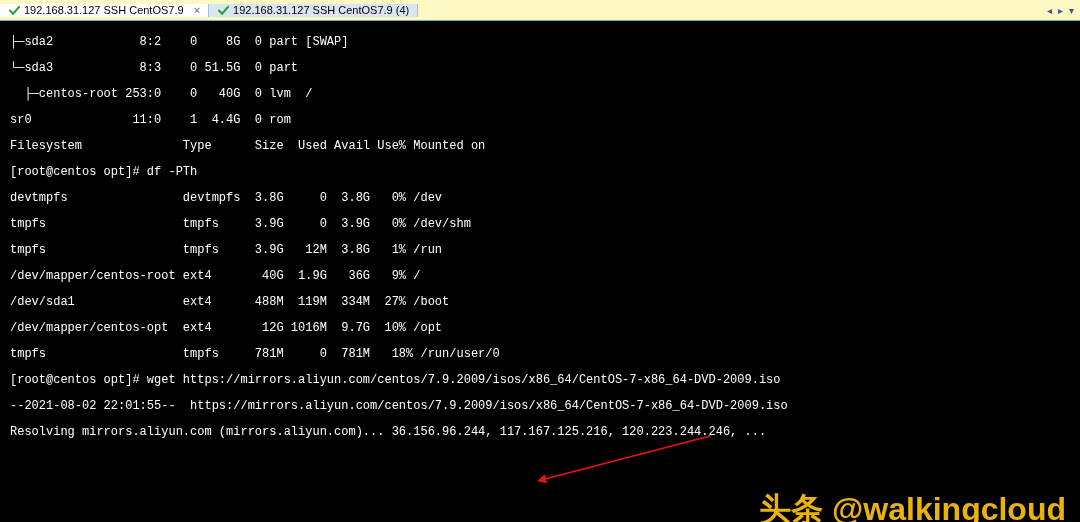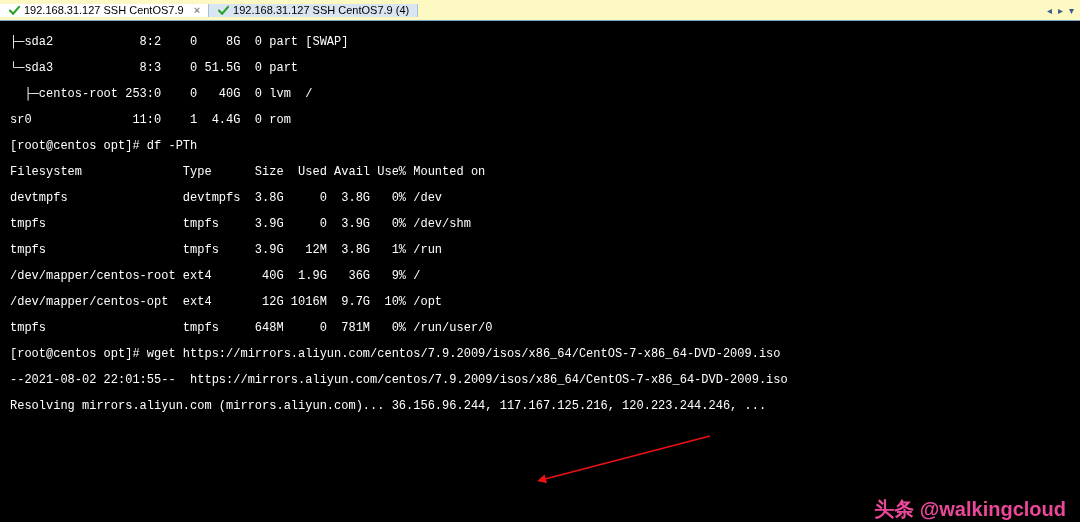--- a/index.html
+++ b/index.html
@@ -9,22 +9,22 @@
   .tab{display:flex;align-items:center;padding:0 8px;gap:4px;border-right:1px solid #a7c1d9;background:#d9e6f2}
   .tab.active{background:#fff}
   .tab-close{margin-left:6px;color:#888;font-weight:bold}
   .tab-check{width:12px;height:12px;display:inline-flex;align-items:center;justify-content:center}
   .tab-check svg{width:11px;height:11px}
   .tab-bar .tools{margin-left:auto;display:flex;align-items:center;padding:0 6px;gap:6px;color:#3a5d8c}
   .tools span{font-size:10px}
   .term{padding:2px 6px 2px 10px;white-space:pre}
   .arrow{position:absolute;left:540px;top:434px;width:180px;height:30px;pointer-events:none}
   .arrow svg{overflow:visible}
-  .watermark{position:absolute;right:14px;bottom:6px;color:#ec4899;font-family:"Microsoft YaHei","PingFang SC",Arial,sans-serif;
-             font-size:20px;font-weight:600;text-shadow:0 0 4px rgba(0,0,0,.8)}
+  .watermark{position:absolute;right:14px;bottom:6px;color:#eab308;font-family:"Microsoft YaHei","PingFang SC",Arial,sans-serif;
+             font-size:32px;font-weight:600;text-shadow:0 0 4px rgba(0,0,0,.8)}
 </style>
 </head>
 <body>
 
 <div class="tab-bar">
   <div class="tab active">
     <span class="tab-check">
       <svg viewBox="0 0 12 12">
           <path d="M1 6 L4.5 9.5 L11 2" stroke="#25a125" stroke-width="2.2" fill="none" stroke-linecap="round"></path>
         </svg>
@@ -45,28 +45,29 @@
     <span>▸</span>
     <span>▾</span>
   </div>
 </div>
 
 <div class="term">
 <div>├─sda2            8:2    0    8G  0 part [SWAP]</div>
 <div>└─sda3            8:3    0 51.5G  0 part</div>
 <div>  ├─centos-root 253:0    0   40G  0 lvm  /</div>
 <div>sr0              11:0    1  4.4G  0 rom</div>
+<div>Filesystem              Type      Size  Used Avail Use% Mounted on</div>
 <div>[root@centos opt]# df -PTh</div>
-<div>Filesystem              Type      Size  Used Avail Use% Mounted on</div>
 <div>devtmpfs                devtmpfs  3.8G     0  3.8G   0% /dev</div>
 <div>tmpfs                   tmpfs     3.9G     0  3.9G   0% /dev/shm</div>
 <div>tmpfs                   tmpfs     3.9G   12M  3.8G   1% /run</div>
 <div>/dev/mapper/centos-root ext4       40G  1.9G   36G   9% /</div>
+<div>/dev/sda1               ext4      488M  119M  334M  27% /boot</div>
 <div>/dev/mapper/centos-opt  ext4       12G 1016M  9.7G  10% /opt</div>
-<div>tmpfs                   tmpfs     648M     0  781M   0% /run/user/0</div>
+<div>tmpfs                   tmpfs     781M     0  781M   18% /run/user/0</div>
 <div>[root@centos opt]# wget https://mirrors.aliyun.com/centos/7.9.2009/isos/x86_64/CentOS-7-x86_64-DVD-2009.iso</div>
 <div>--2021-08-02 22:01:55--  https://mirrors.aliyun.com/centos/7.9.2009/isos/x86_64/CentOS-7-x86_64-DVD-2009.iso</div>
 <div>Resolving mirrors.aliyun.com (mirrors.aliyun.com)... 36.156.96.244, 117.167.125.216, 120.223.244.246, ...</div>
 
 
 
 <div></div>
 
 
 

